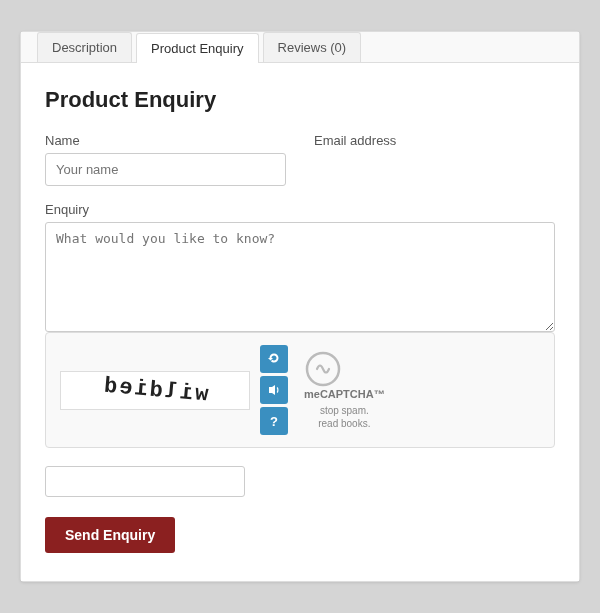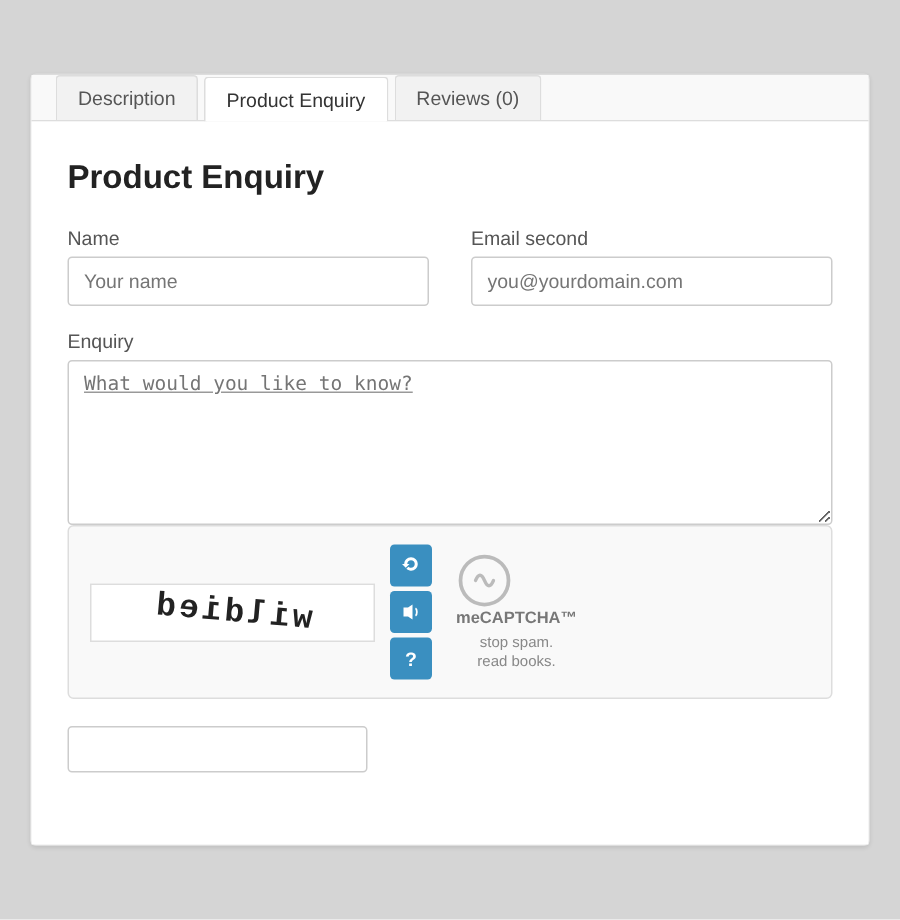--- a/index.html
+++ b/index.html
@@ -81,21 +81,20 @@
       font-size: 13px;
       color: #999;
       background: #fff;
       outline: none;
       width: 100%;
     }
     .form-group textarea {
       resize: vertical;
       height: 110px;
       min-height: 80px;
-      text-decoration: underline;
     }
     .enquiry-group {
     }
     .captcha-section {
       display: flex;
       align-items: center;
       gap: 10px;
       margin-bottom: 18px;
       background: #f9f9f9;
       border: 1px solid #ddd;
@@ -191,22 +190,21 @@
   </div>
   <div class="content">
     <div class="form-title">Product Enquiry</div>
 
     <div class="form-row">
       <div class="form-group">
         <label>Name</label>
         <input type="text" placeholder="Your name" style="">
       </div>
       <div class="form-group">
-        <label>Email second</label>
-        <input type="email" placeholder="you@yourdomain.com" style="">
+        <label>Email address</label>
       </div>
     </div>
 
     <div class="form-group enquiry-group">
       <label>Enquiry</label>
       <textarea placeholder="What would you like to know?" style=""></textarea>
     </div>
 
     <div class="captcha-section">
       <div class="captcha-image-area">
@@ -238,14 +236,15 @@
           <span>stop spam.</span><br>
           <span>read books.</span>
         </div>
       </div>
     </div>
 
     <div class="captcha-input-row">
       <input type="text" class="captcha-input" placeholder="" style="">
     </div>
 
+    <button class="send-btn">Send Enquiry</button>
   </div>
 </div>
 
 </body></html>

